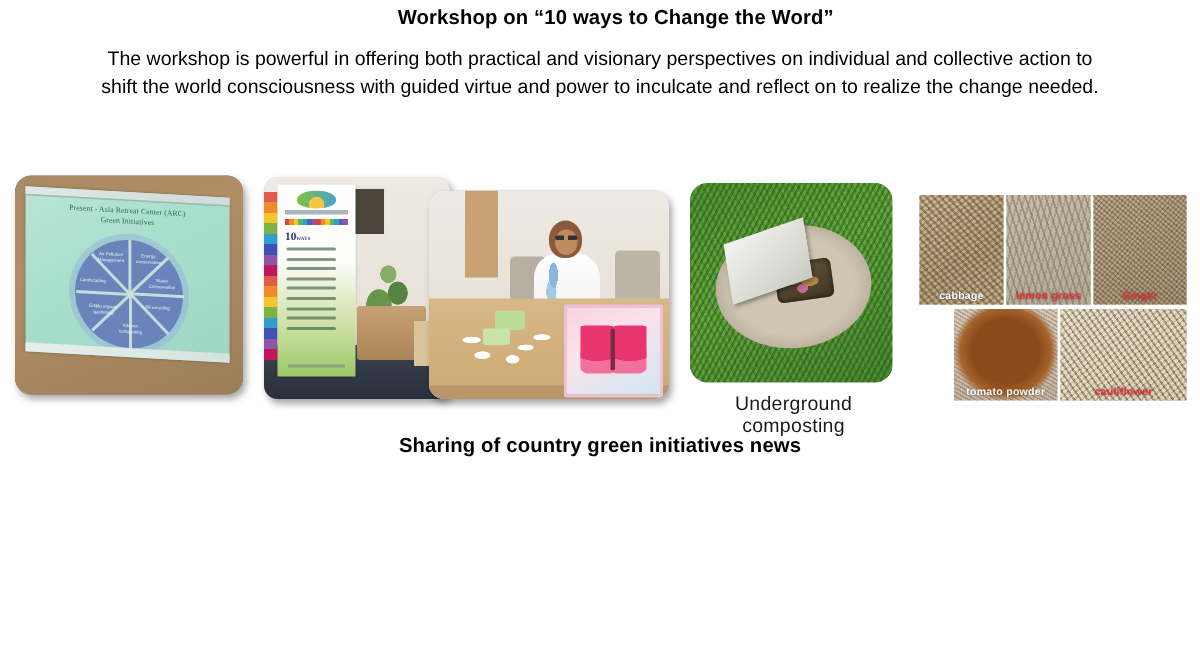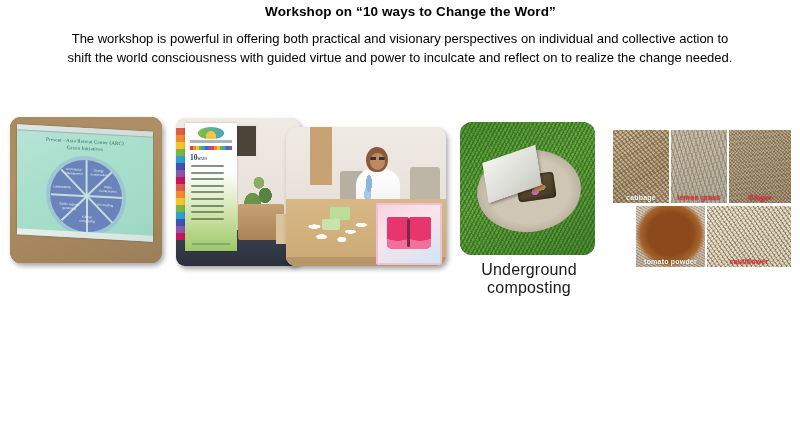--- a/index.html
+++ b/index.html
@@ -196,21 +196,21 @@
       radial-gradient(ellipse at 25% 40%, #8fae4e 0 22%, transparent 23%),
       radial-gradient(ellipse at 62% 55%, #b5894a 0 20%, transparent 21%),
       radial-gradient(ellipse at 45% 75%, #c36a9a 0 14%, transparent 15%); }
   #photo-compost .lid { position:absolute; left:24px; top:32px; width:56px; height:40px;
     background:linear-gradient(150deg,#f3f3ef 0%, #dcdcd6 60%, #c9c9c2 100%);
     transform: rotate(-19deg) skewX(-10deg); box-shadow: 1px 2px 3px rgba(0,0,0,.35); }
 
   .caption {
     position: absolute;
     text-align: center;
-    font-size: 16px;
+    font-size: 13px;
     color: #1a1a1a;
     letter-spacing: .2px;
   }
   #caption-compost { left: 455px; top: 261px; width: 148px; }
 
   
   #collage { position:absolute; left:613px; top:130px; width:178px; height:137px; }
   .tile { position:absolute; overflow:hidden; }
   .tile .lbl {
     position:absolute; left:0; right:0; bottom:2px; text-align:center;
@@ -355,18 +355,19 @@
       <span class="lbl red">Ginger</span>
     </div>
     <div class="tile" id="tile-tomato">
       <span class="lbl white">tomato powder</span>
     </div>
     <div class="tile" id="tile-cauliflower">
       <span class="lbl red">cauliflower</span>
     </div>
   </div>
 
+  <div class="heading" id="title-sharing">Sharing of country green initiatives news</div>
 
 
   <div class="num-list">
   </div>
 
 </div>
 
 </body></html>

